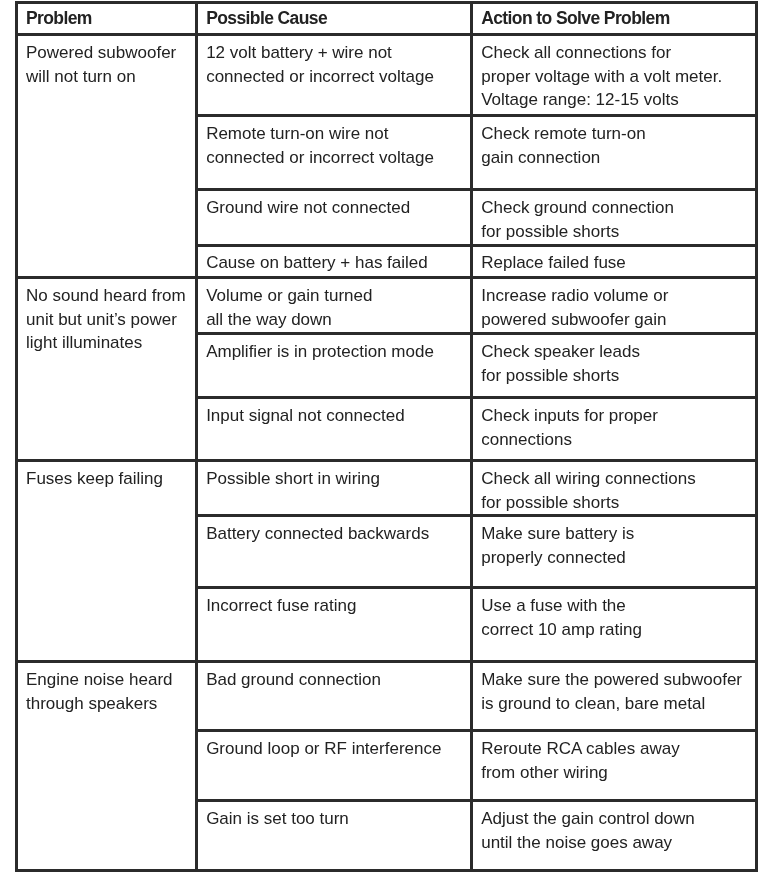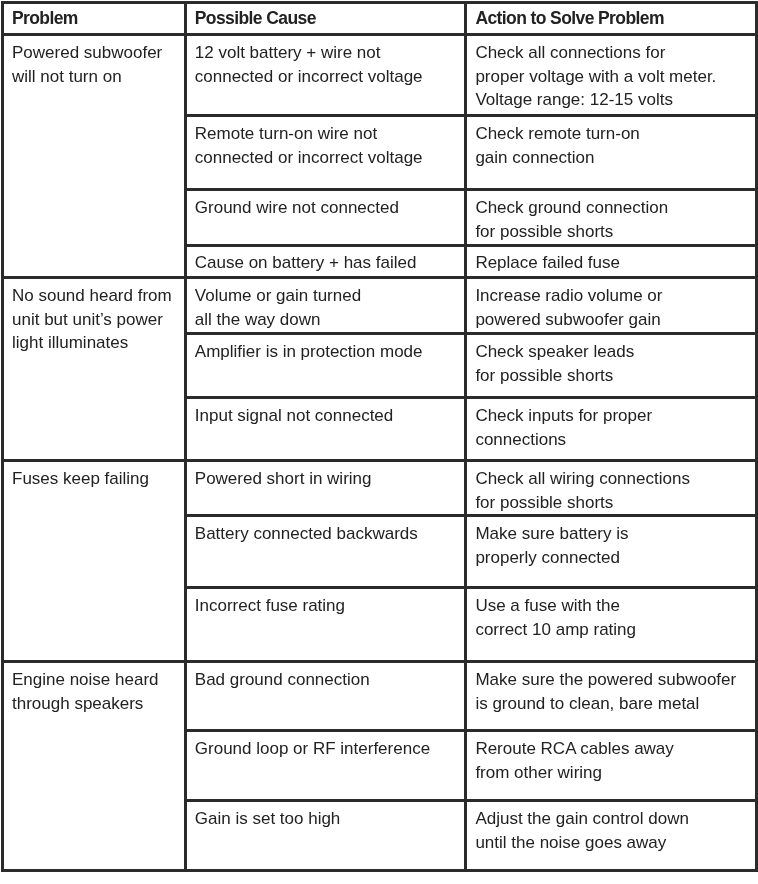--- a/index.html
+++ b/index.html
@@ -1,18 +1,18 @@
 <!DOCTYPE html>
 <html><head>
 <meta charset="utf-8">
 <style>
   html, body { margin: 0; padding: 0; background: #ffffff; }
   body { width: 758px; height: 884px; overflow: hidden; position: relative; }
   .tbl {
-    position: absolute; left: 1px; top: 1px;
+    position: absolute; left: 15px; top: 1px;
     border-collapse: collapse;
     table-layout: fixed;
     font-family: "Liberation Sans", sans-serif;
     color: #222;
     font-size: 17px;
     line-height: 23.5px;
   }
   .tbl td, .tbl th {
     border: 3px solid #2b2b2b;
     vertical-align: top;
@@ -89,21 +89,21 @@
       <td>Check speaker leads
 for possible shorts</td>
     </tr>
     <tr style="height:63px">
       <td>Input signal not connected</td>
       <td>Check inputs for proper connections</td>
     </tr>
 
     <tr style="height:45px">
       <td rowspan="3">Fuses keep failing</td>
-      <td>Powered short in wiring</td>
+      <td>Possible short in wiring</td>
       <td>Check all wiring connections
 for possible shorts</td>
     </tr>
     <tr style="height:72px">
       <td>Battery connected backwards</td>
       <td>Make sure battery is
 properly connected</td>
     </tr>
     <tr style="height:74px">
       <td>Incorrect fuse rating</td>
@@ -117,18 +117,18 @@
       <td>Bad ground connection</td>
       <td>Make sure the powered subwoofer
 is ground to clean, bare metal</td>
     </tr>
     <tr style="height:70px">
       <td>Ground loop or RF interference</td>
       <td>Reroute RCA cables away
 from other wiring</td>
     </tr>
     <tr style="height:70px">
-      <td>Gain is set too high</td>
+      <td>Gain is set too turn</td>
       <td>Adjust the gain control down
 until the noise goes away</td>
     </tr>
   </tbody>
 </table>
 
 </body></html>

